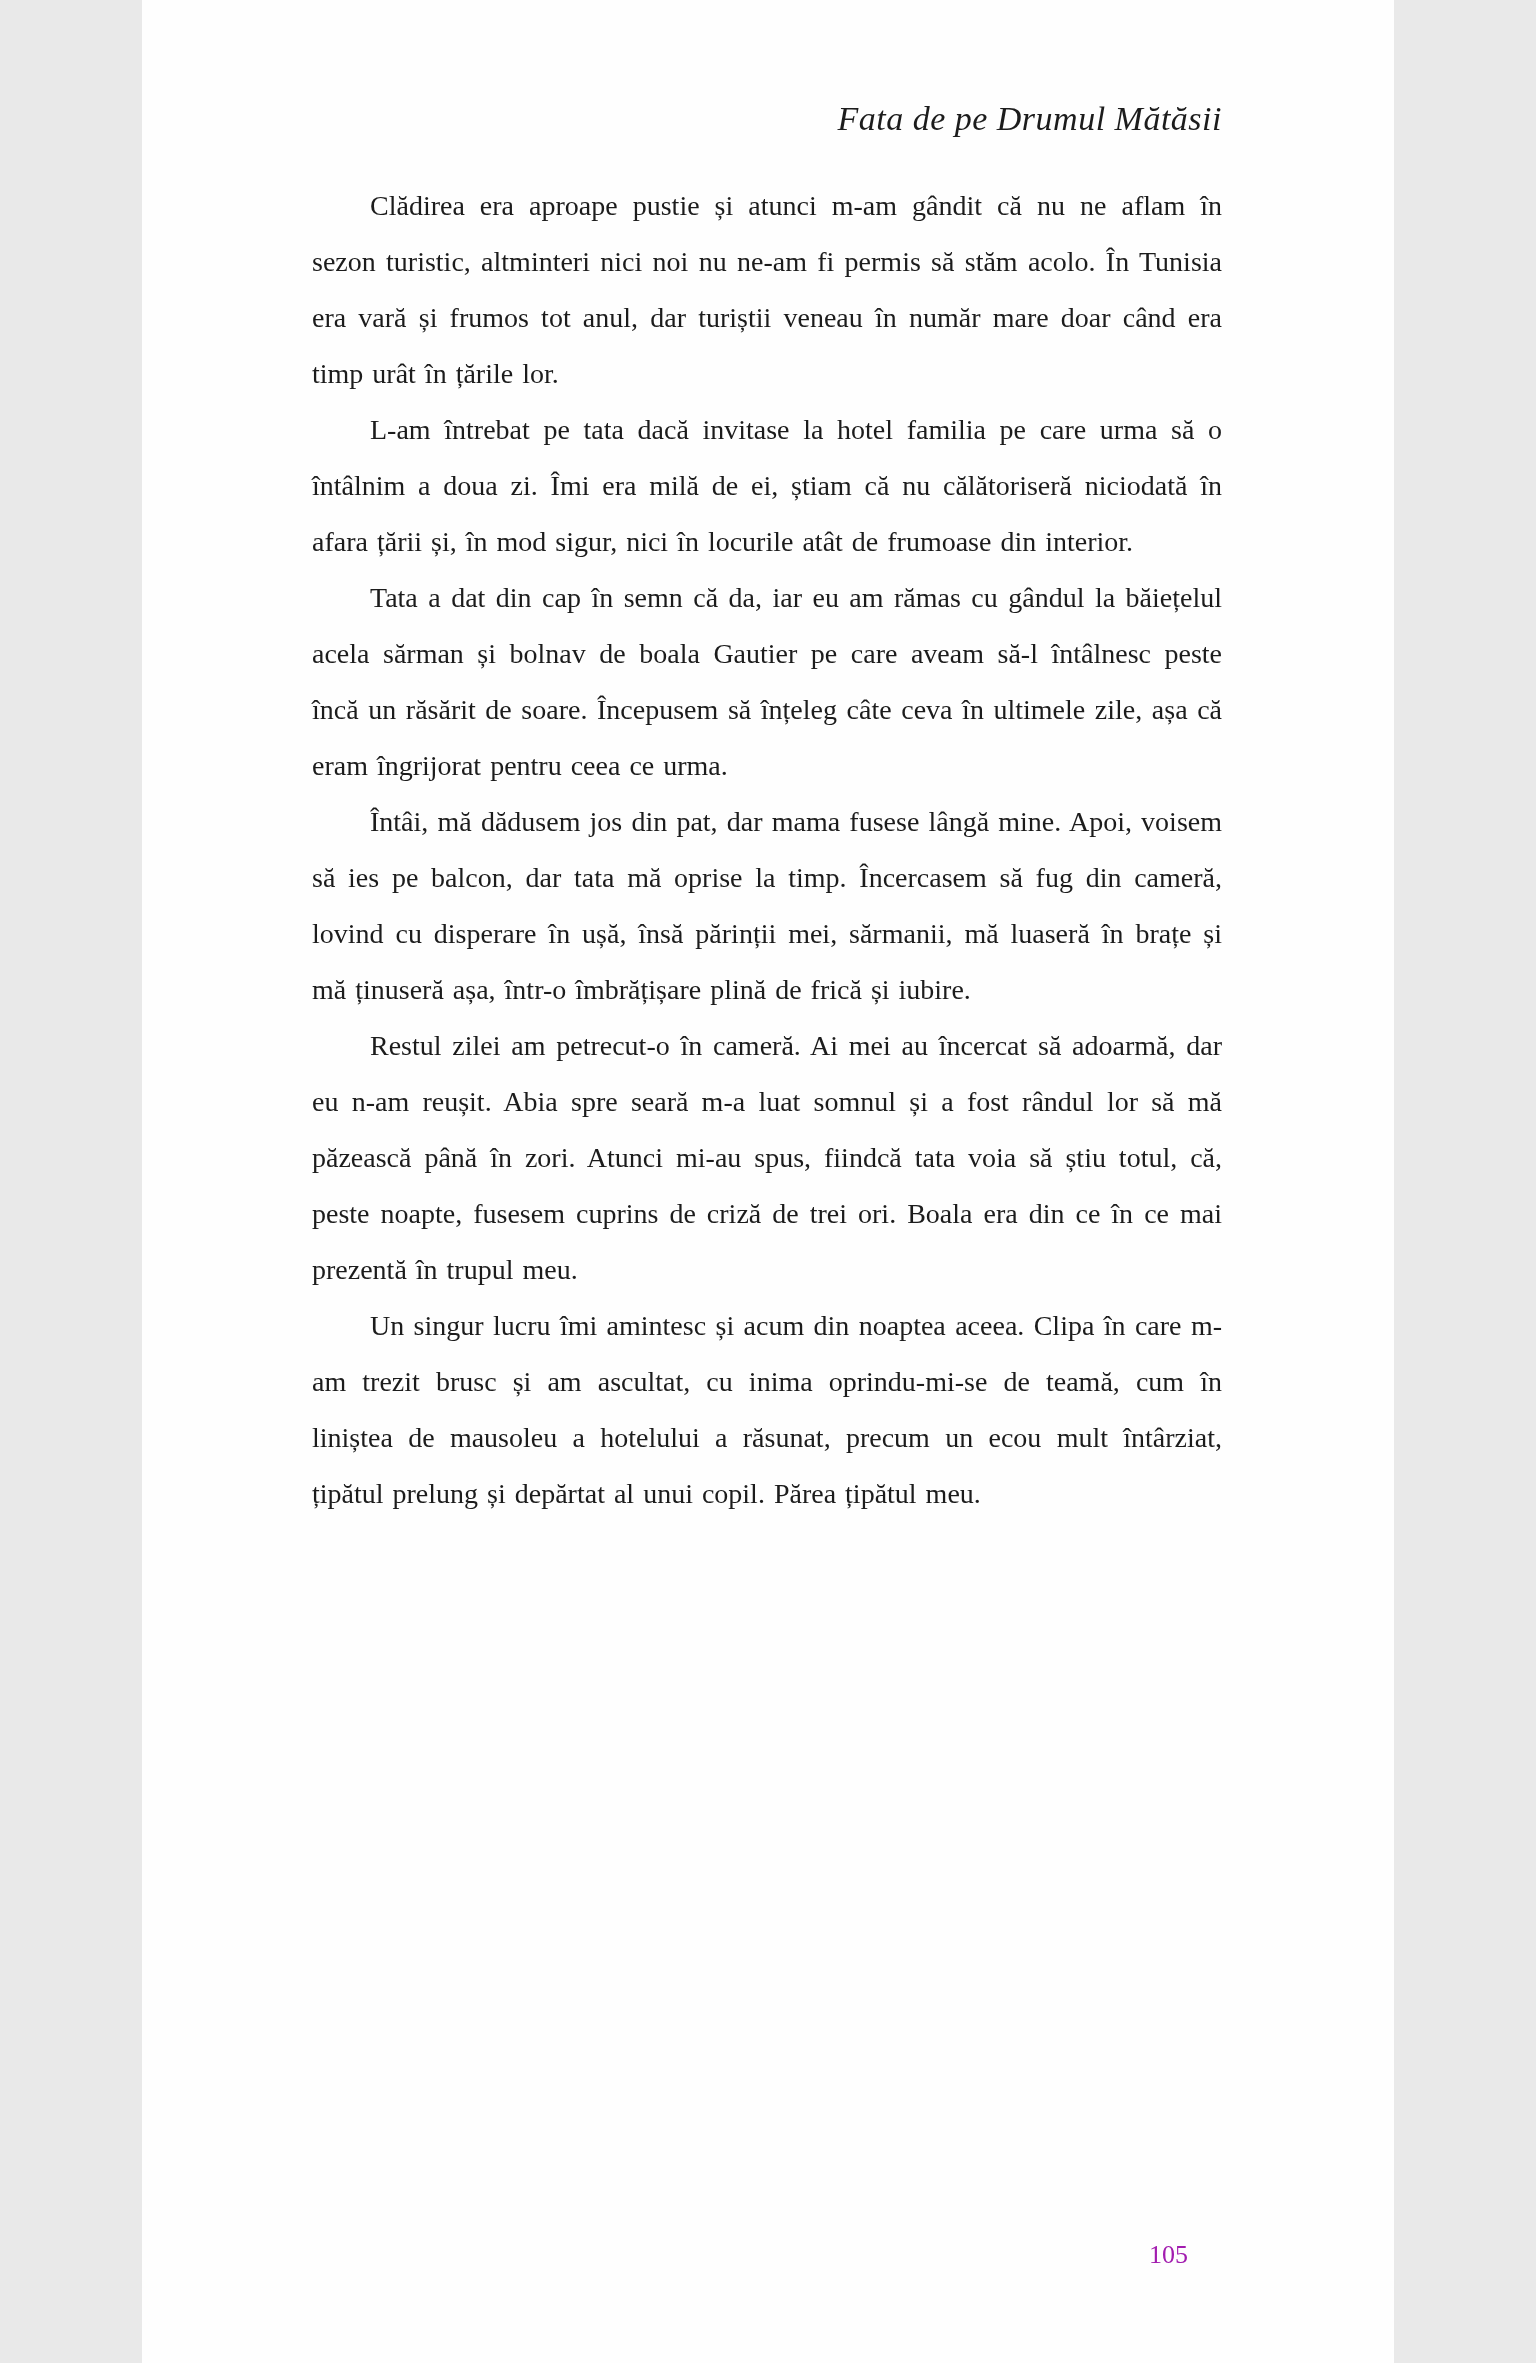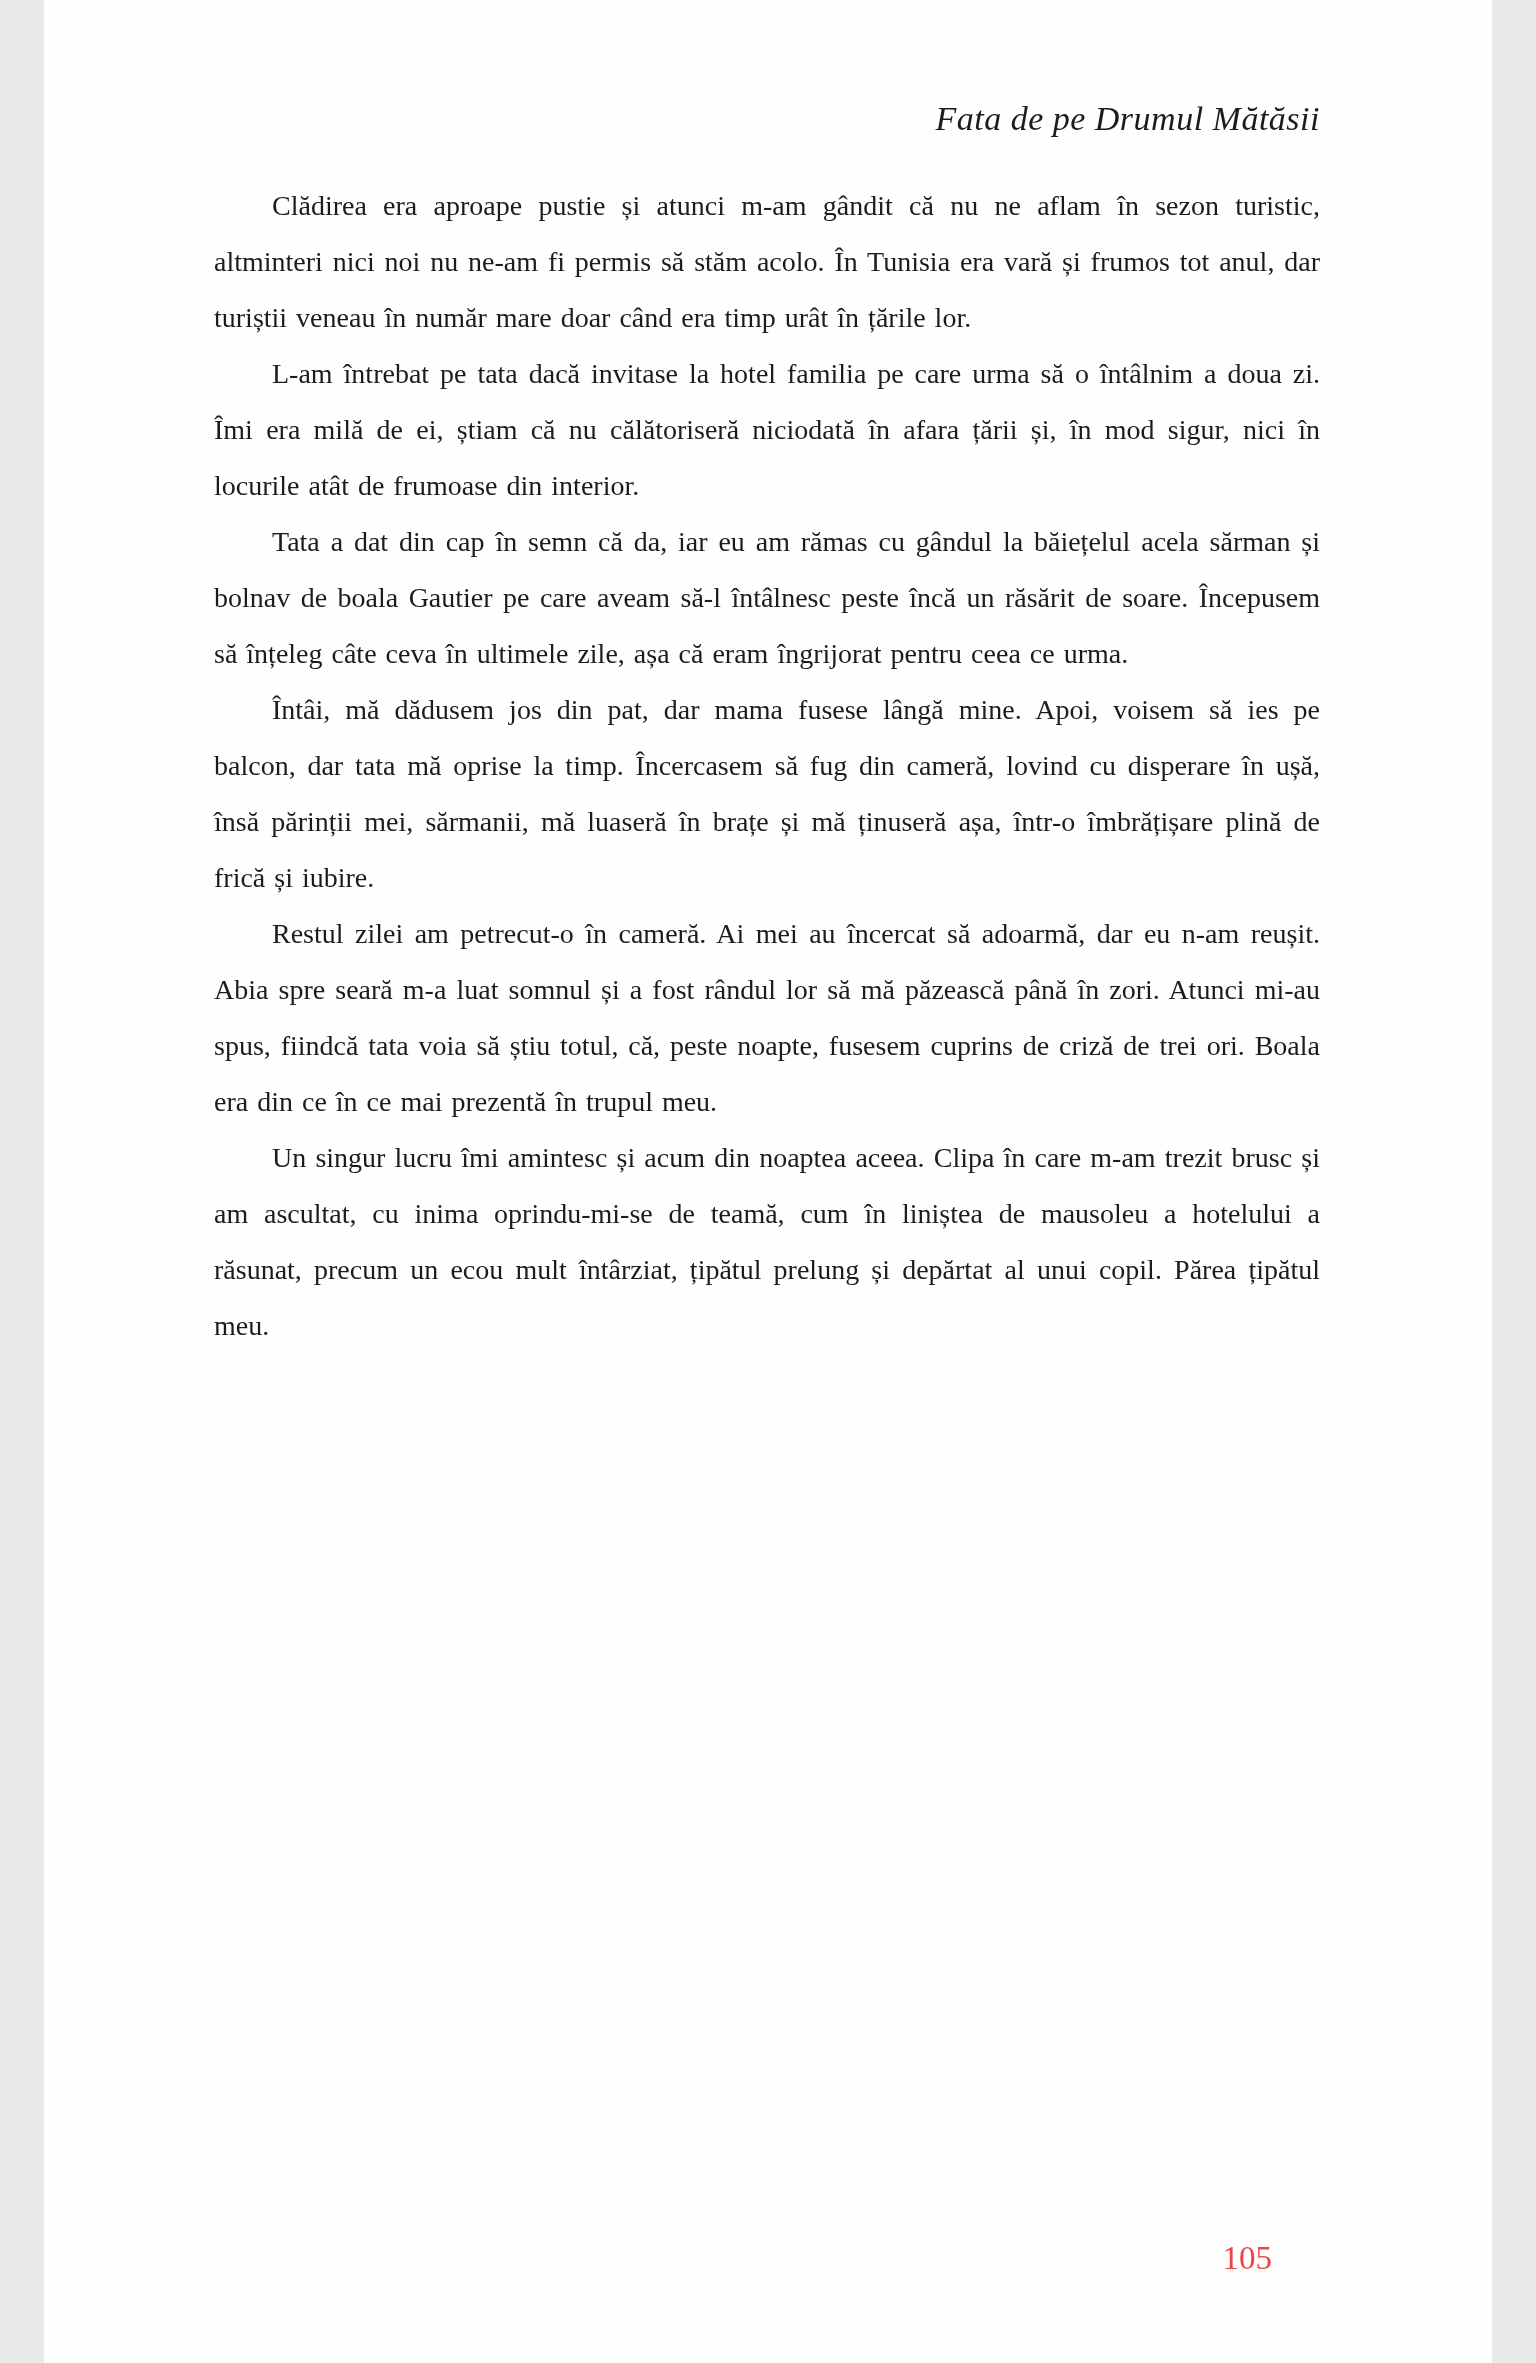--- a/index.html
+++ b/index.html
@@ -3,21 +3,21 @@
 <meta charset="utf-8">
 <style>
   * { margin: 0; padding: 0; box-sizing: border-box; }
 
   html, body {
     background: #e9e9e9;
   }
 
   .page {
     position: relative;
-    width: 1448px;
+    width: 1252px;
     height: 2363px;
     margin: 0 auto;
     background: #fefefe;
     color: #1c1c1c;
     font-family: "Liberation Serif", "DejaVu Serif", serif;
     overflow: hidden;
   }
 
   .running-header {
     position: absolute;
@@ -44,24 +44,24 @@
     color: #1c1c1c;
   }
 
   .page-body p {
     text-indent: 58px;
     margin: 0;
   }
 
   .page-number {
     position: absolute;
-    right: 220px;
+    right: 206px;
     top: 2240px;
-    font-size: 33px;
-    color: #ef4444;
+    font-size: 26px;
+    color: #a21caf;
   }
 </style>
 </head>
 <body>
 
 <div class="page">
 
   <div class="running-header">Fata de pe Drumul Mătăsii</div>
 
   <div class="page-body">

